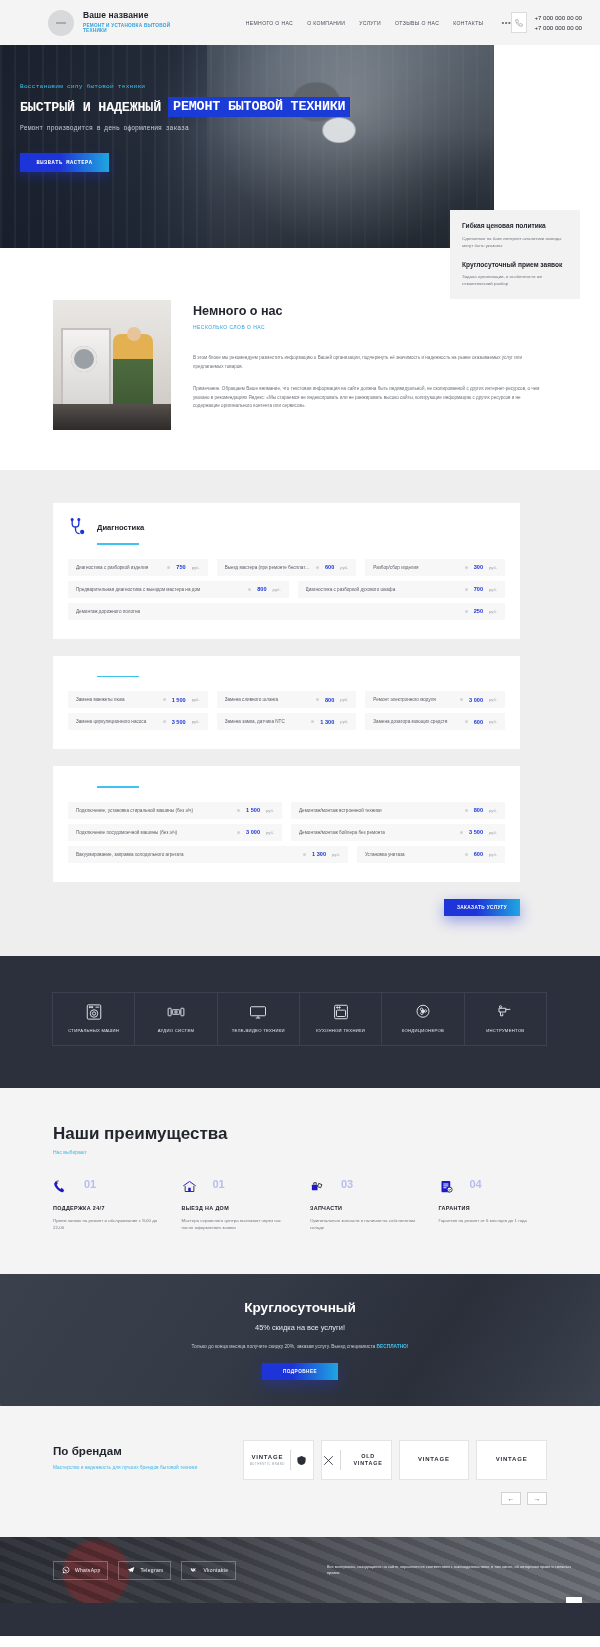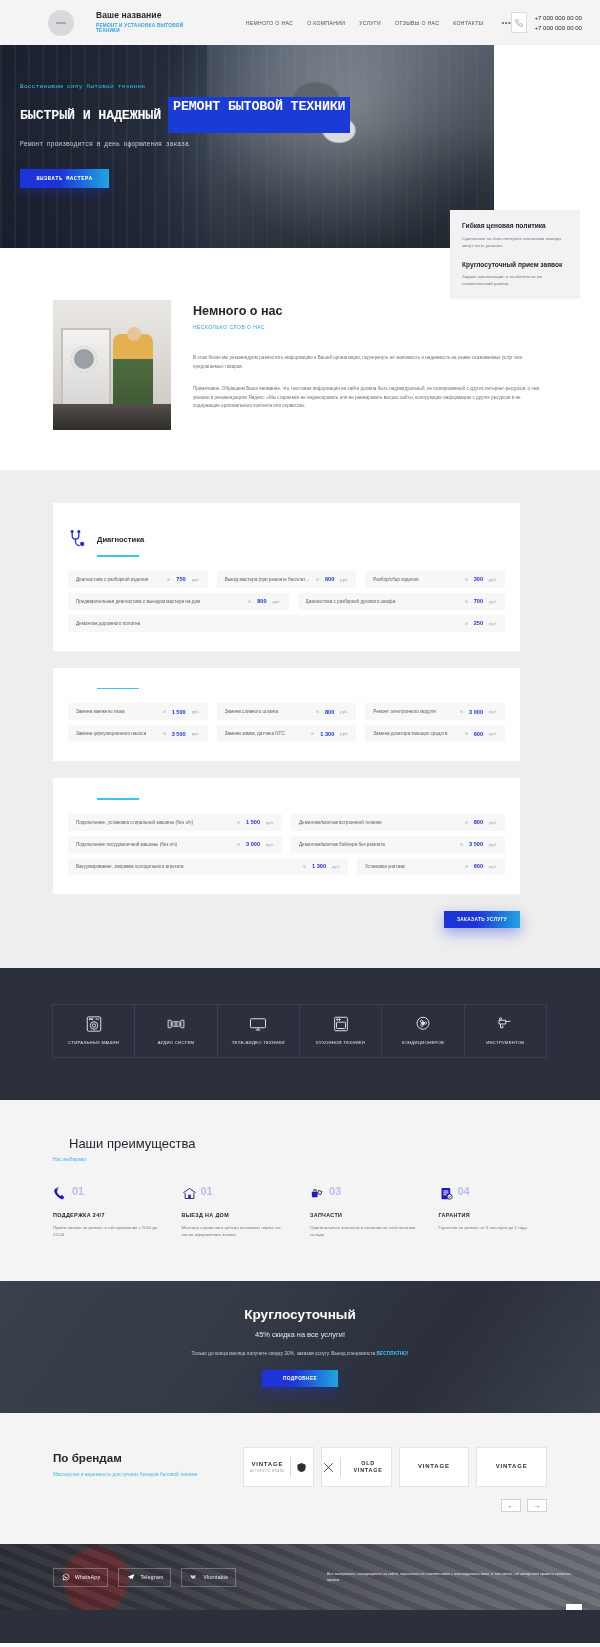--- a/index.html
+++ b/index.html
@@ -20,21 +20,21 @@
     align-items: center;
     padding: 0 18px 0 48px;
   }
   .logo-circle {
     width: 26px; height: 26px; border-radius: 50%;
     background: #d8d9db;
     display: flex; align-items: center; justify-content: center;
     flex: 0 0 auto;
   }
   .logo-circle .bar { width: 10px; height: 2px; background: #a8aab0; display:block; }
-  .brand { margin-left: 22px; line-height: 1.15; }
+  .brand { margin-left: 9px; line-height: 1.15; }
   .brand-title { font-size: 8.5px; font-weight: bold; color: #23262f; letter-spacing: .1px;}
   .brand-sub { font-size: 4.7px; color: #2f9fe0; font-weight: bold; letter-spacing: .25px; margin-top:2px; }
   .nav {
     display: flex; align-items: center; gap: 14px;
     margin-left: 52px;
   }
   .nav-item {
     font-size: 5.1px; letter-spacing: .35px; color: #4a4d57;
     text-transform: uppercase; cursor: pointer; white-space: nowrap;
   }
@@ -71,21 +71,21 @@
       radial-gradient(ellipse at 46% 42%, #e3e6e8 0 7%, rgba(0,0,0,0) 8%),
       linear-gradient(160deg, rgba(120,130,140,.35), rgba(25,30,38,.6));
     mix-blend-mode: normal; opacity:.9;
   }
   .hero-content { position: relative; z-index: 3; padding: 38px 0 0 20px; }
   .hero-kicker { font-size: 6.2px; color: #37c0f0; letter-spacing:.2px; margin-bottom: 7px; }
   .hero-head { display: flex; align-items: center; gap: 7px; }
   .hero-title { font-size: 13.4px; font-weight: bold; color: #ffffff; letter-spacing:-.2px; }
   .hero-title-hl {
     font-size: 13.4px; font-weight: bold; color: #ffffff; letter-spacing:-.2px;
-    background: #1b3bd6; padding: 2px 5px 19px 5px;
+    background: #1b3bd6; padding: 2px 5px 3px 5px;
   }
   .hero-sub { font-size: 6.4px; color: #c8ccd4; margin-top: 8px; }
   .hero-btn {
     margin-top: 21px; width: 89px; height: 19px;
     background: linear-gradient(90deg,#1d35d8 0%, #1d35d8 45%, #1fa6e0 100%);
     color: #fff; font-size: 5.4px; font-weight: bold; letter-spacing: .5px;
     display: flex; align-items: center; justify-content: center; cursor: pointer;
     box-shadow: 0 4px 12px rgba(29,53,216,.38);
   }
 
@@ -133,21 +133,21 @@
   .about-kicker { font-size: 5px; color: #2f9fe0; letter-spacing: .45px; margin-top: 6px; text-transform: uppercase; }
   .about-p { font-size: 4.55px; color: #6e727a; line-height: 1.95; margin-top: 24px; }
   .about-p + .about-p { margin-top: 13px; }
 
   
   .services { background: #eeeeee; padding: 33px 0 40px 0; }
   .svc-card {
     margin-left: 53px; width: 467px; background: #fff;
     padding: 14px 15px 14px 15px; margin-bottom: 17px;
   }
-  .svc-head { display: flex; align-items: center; gap: 9px; margin-top: 12px; }
+  .svc-head { display: flex; align-items: center; gap: 9px; }
   .svc-icon { width: 20px; height: 20px; flex:0 0 auto; }
   .svc-name { font-size: 7.6px; font-weight: bold; color: #23262f; }
   .svc-underline { width: 42px; height: 1.6px; background: #3fc2ef; margin: 6px 0 0 29px; }
   .svc-rows { margin-top: 14px; }
   .svc-row { display: flex; gap: 9px; margin-bottom: 5px; }
   .svc-item {
     flex: 1 1 0; background: #f7f7f7; height: 17px; display: flex; align-items: center;
     padding: 0 8px; gap: 6px; min-width: 0;
   }
   .svc-item .lbl {
@@ -176,25 +176,25 @@
     gap: 7px; cursor: pointer; margin-left: -1px;
   }
   .cat-label {
     font-size: 4.2px; color: #e6e8ec; letter-spacing: .3px; text-align: center;
     text-transform: uppercase; line-height: 1.35; padding: 0 3px;
   }
 
   
   .adv { background: #f4f4f4; padding: 36px 0 42px 0; }
   .adv-inner { margin-left: 53px; width: 494px; }
-  .adv-title { font-size: 13px; font-weight: normal; color: #23262f; margin-left: 16px; }
+  .adv-title { font-size: 17px; font-weight: bold; color: #23262f; }
   .adv-kicker { font-size: 5px; color: #3fb6e8; margin-top: 5px; }
   .adv-grid { display: flex; gap: 20px; margin-top: 24px; }
   .adv-item { flex: 1 1 0; }
-  .adv-top { display: flex; align-items: flex-start; gap: 4px; }
+  .adv-top { display: flex; align-items: flex-start; gap: 16px; }
   .adv-num { font-size: 11px; font-weight: bold; color: #b9bdf0; line-height: 1; }
   .adv-name { font-size: 5.4px; font-weight: bold; color: #23262f; letter-spacing:.35px; margin-top: 11px; text-transform: uppercase;}
   .adv-text { font-size: 4.4px; color: #767a82; line-height: 1.75; margin-top: 6px; }
 
   
   .offer {
     position: relative; height: 132px; overflow: hidden;
     background: linear-gradient(125deg,#3a404c 0%, #343a46 40%, #2a2f3a 70%, #3b414d 100%);
     display: flex; flex-direction: column; align-items: center; justify-content: center;
   }

